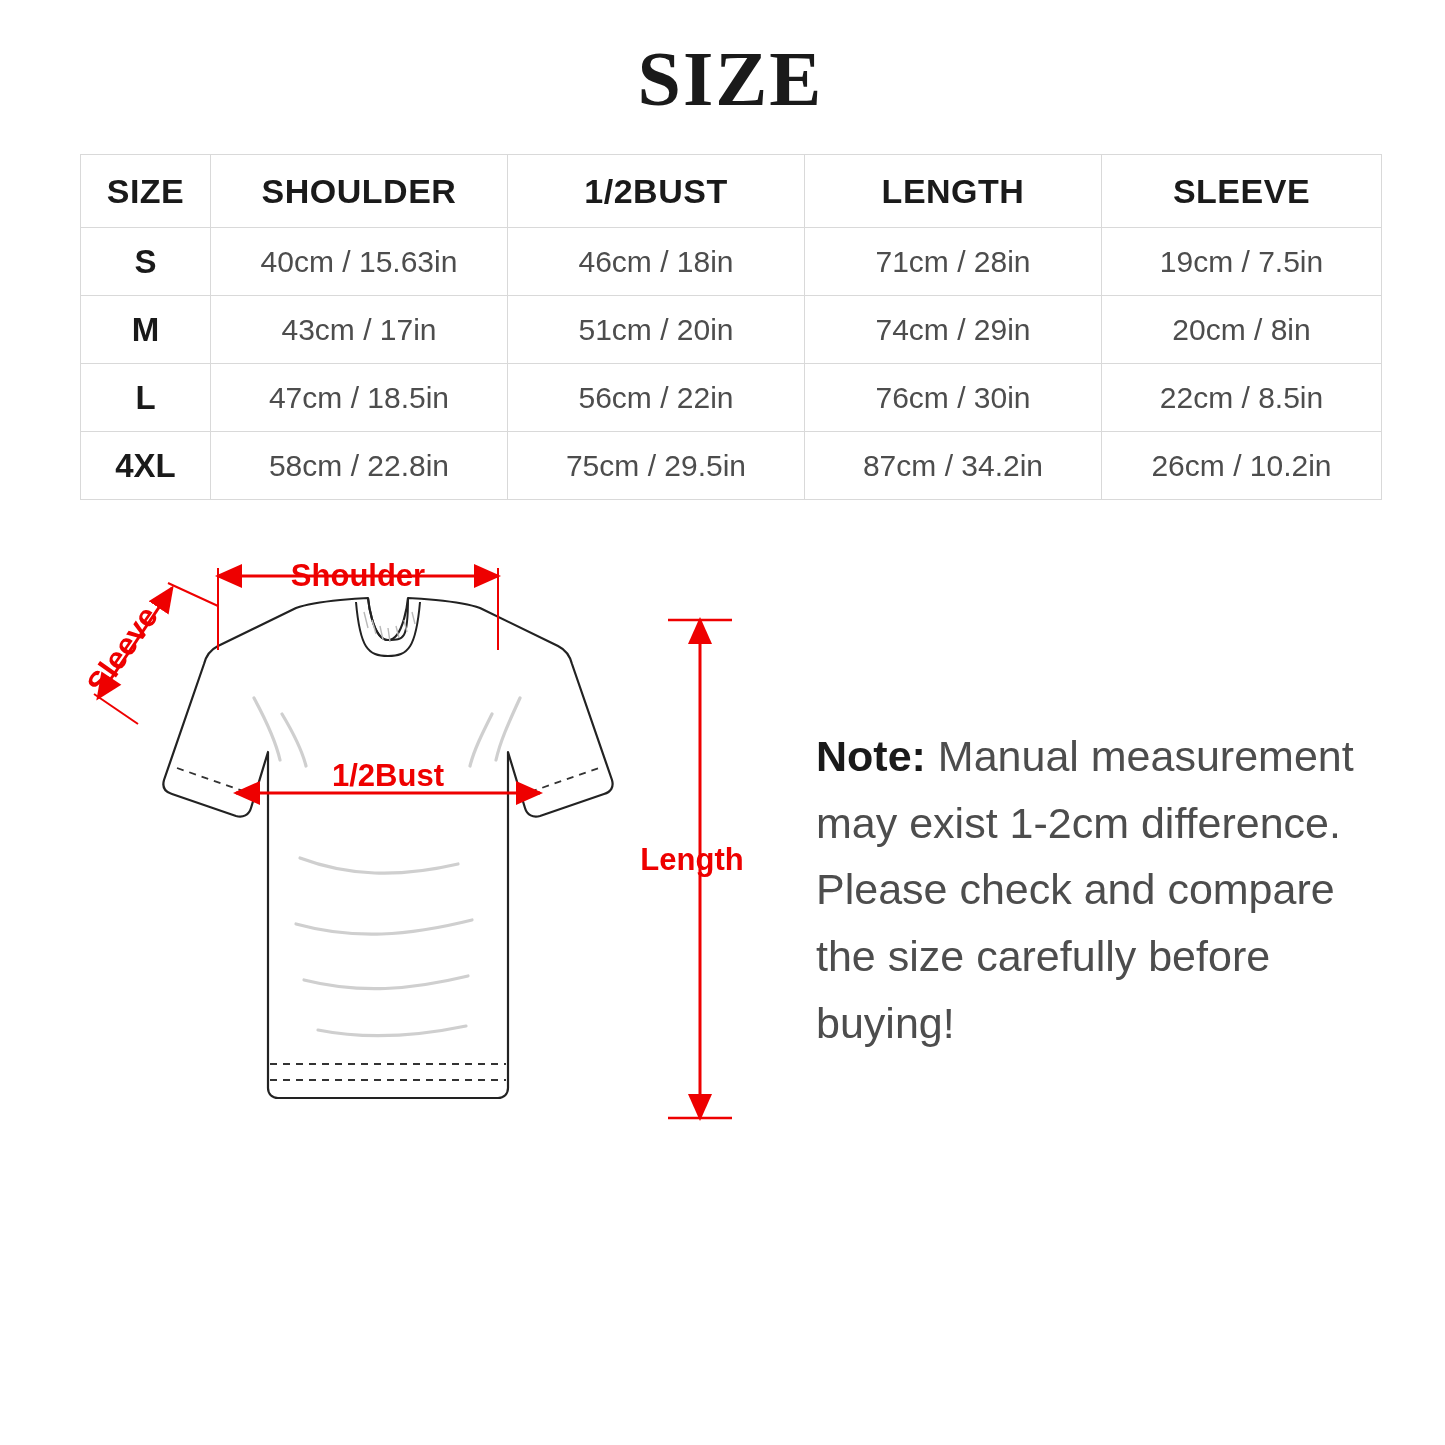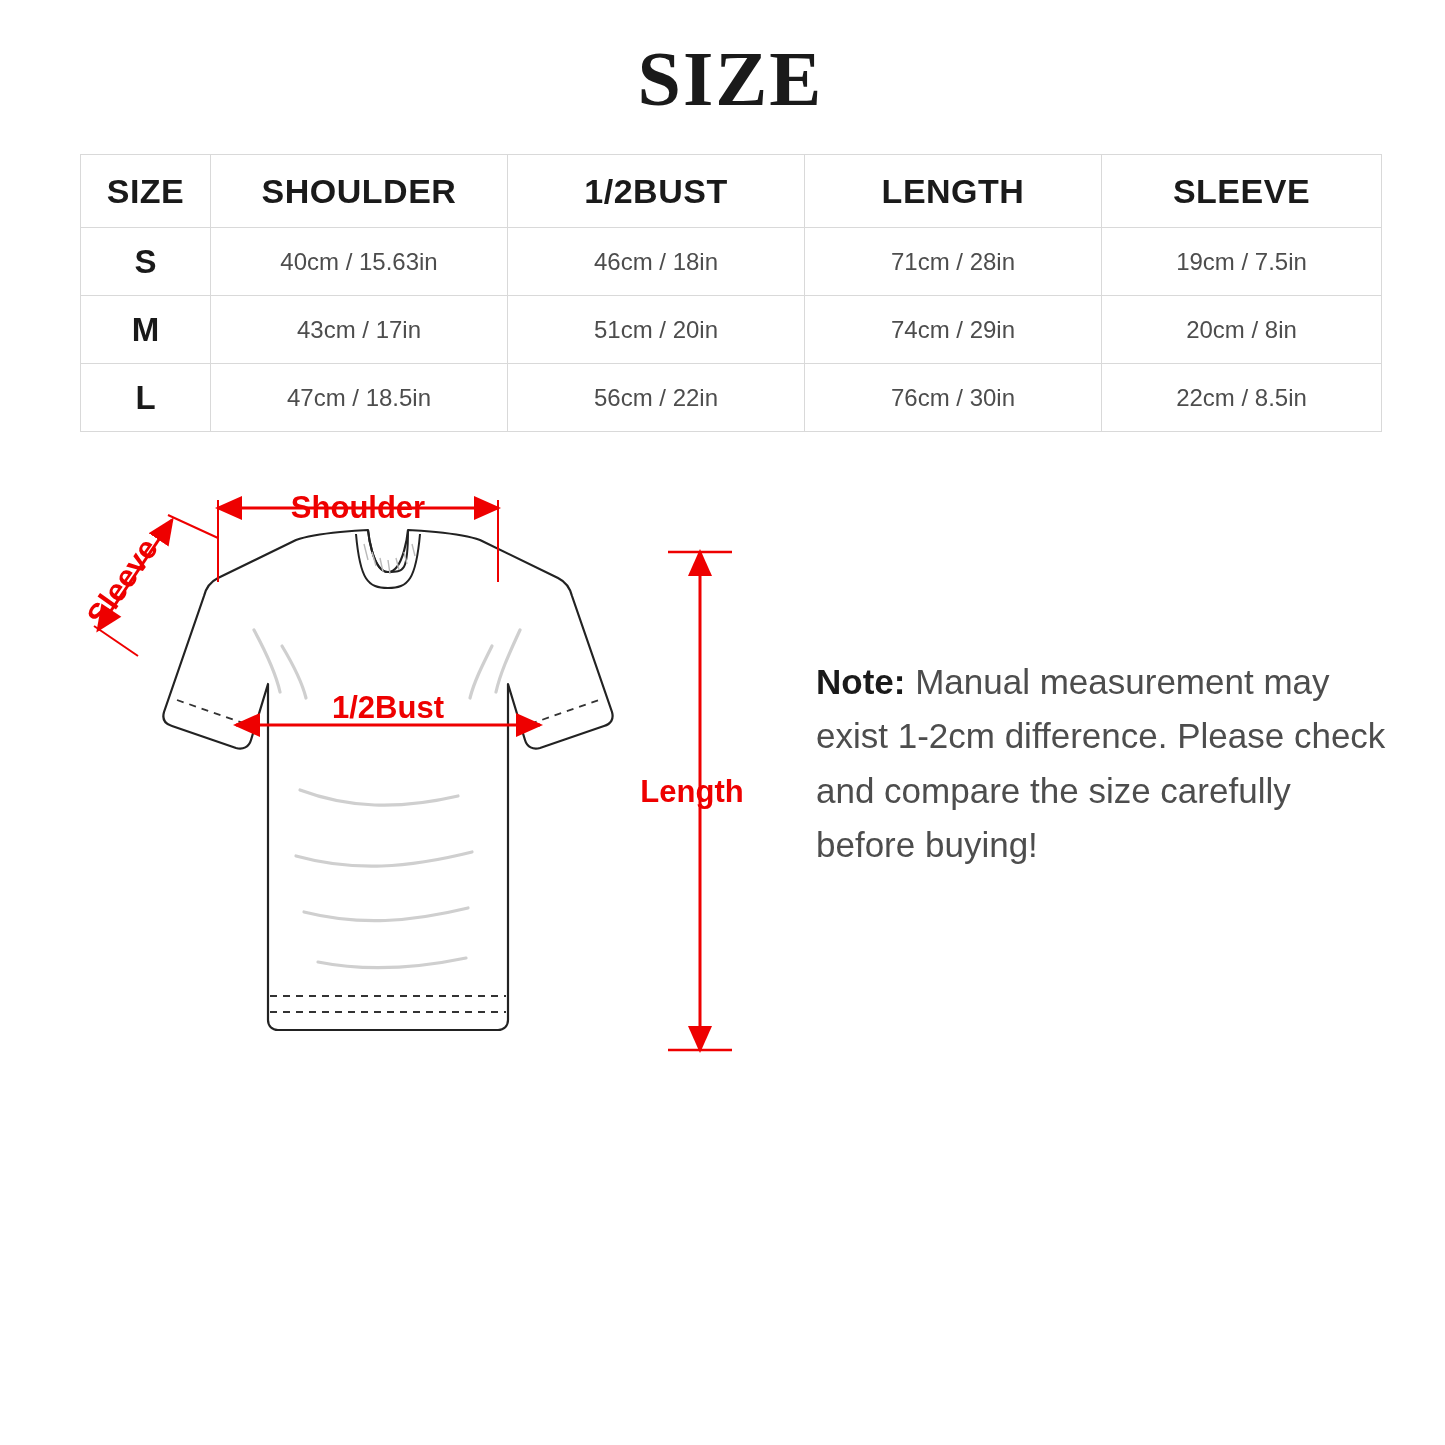--- a/index.html
+++ b/index.html
@@ -51,21 +51,21 @@
   }
   table.size-table th {
     height: 70px;
     font-size: 34px;
     font-weight: bold;
     color: #1a1a1a;
     letter-spacing: 0.5px;
   }
   table.size-table td {
     height: 65px;
-    font-size: 24px;
+    font-size: 30px;
     color: #4d4d4d;
     font-weight: normal;
   }
   table.size-table td.size-cell {
     font-size: 33px;
     font-weight: bold;
     color: #1a1a1a;
   }
   col.c-size    { width: 130px; }
   col.c-shoulder{ width: 297px; }
@@ -87,21 +87,21 @@
     width: 720px;
     height: 620px;
   }
   .diagram svg { display: block; }
 
   .note {
     position: absolute;
     left: 808px;
     top: 195px;
     width: 570px;
-    font-size: 35px;
+    font-size: 43px;
     line-height: 1.55;
     color: #4d4d4d;
   }
   .note b {
     color: #1a1a1a;
     font-weight: bold;
   }
 </style>
 </head>
 <body>
@@ -142,20 +142,27 @@
           <td>51cm / 20in</td>
           <td>74cm / 29in</td>
           <td>20cm / 8in</td>
         </tr>
         <tr>
           <td class="size-cell">L</td>
           <td>47cm / 18.5in</td>
           <td>56cm / 22in</td>
           <td>76cm / 30in</td>
           <td>22cm / 8.5in</td>
+        </tr>
+        <tr>
+          <td class="size-cell">4XL</td>
+          <td>58cm / 22.8in</td>
+          <td>75cm / 29.5in</td>
+          <td>87cm / 34.2in</td>
+          <td>26cm / 10.2in</td>
         </tr>
       </tbody>
     </table>
   </div>
 
   <div class="lower">
 
     <div class="diagram">
       <svg width="720" height="620" viewBox="0 0 720 620" xmlns="http://www.w3.org/2000/svg">
         <defs>

